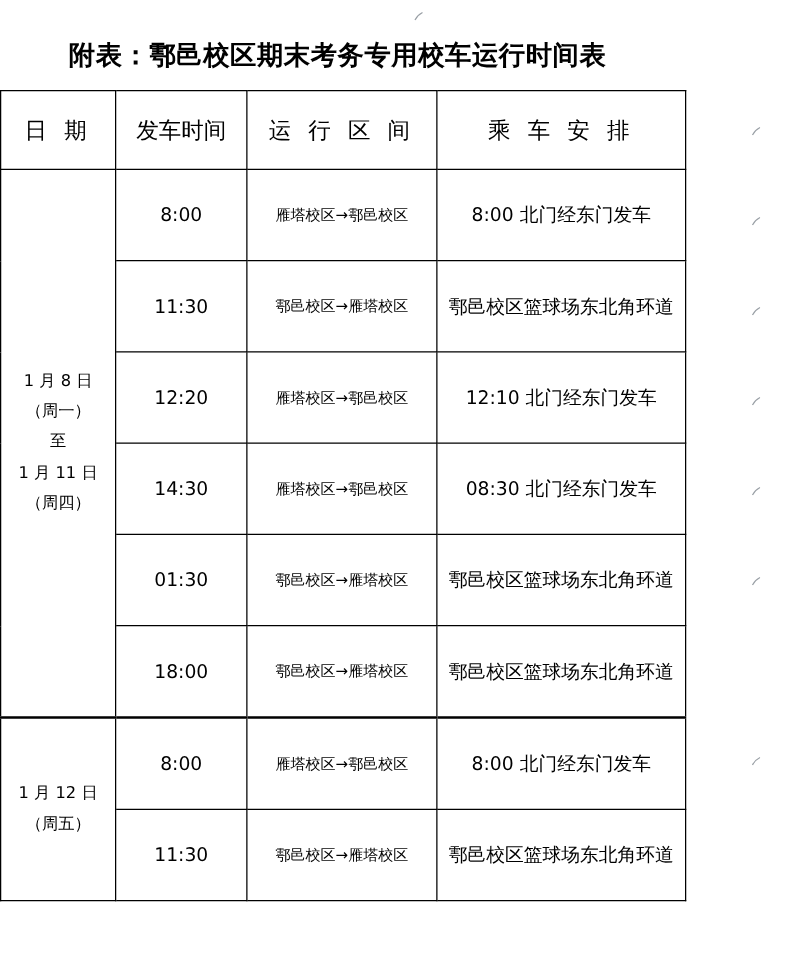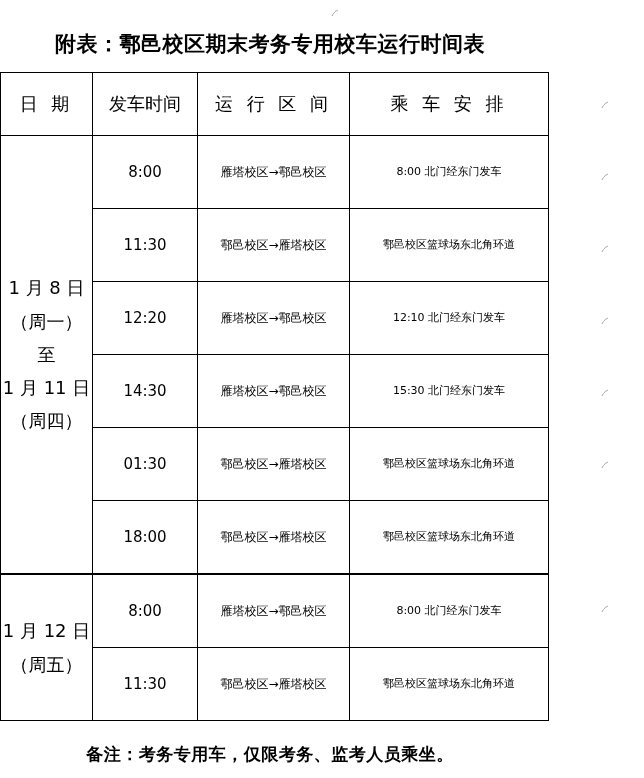--- a/index.html
+++ b/index.html
@@ -55,32 +55,32 @@
   }
   .hdr-spaced {
     letter-spacing: 4px;
   }
   tbody td {
     height: 72px;
     font-size: 14px;
     line-height: 1.5;
   }
   td.date-cell {
-    font-size: 18px;
+    font-size: 13px;
     line-height: 1.85;
     font-weight: normal;
   }
   td.time-cell {
     font-size: 15px;
   }
   td.route-cell {
     font-size: 12px;
   }
   td.board-cell {
-    font-size: 11px;
+    font-size: 15px;
   }
   .thick-top {
     border-top: 2px solid #000000 !important;
   }
   .footnote {
     text-align: center;
     font-size: 17px;
     font-weight: bold;
     padding-top: 22px;
     letter-spacing: 0.5px;
@@ -129,21 +129,21 @@
           <td class="board-cell">鄠邑校区篮球场东北角环道</td>
         </tr>
         <tr>
           <td class="time-cell">12:20</td>
           <td class="route-cell">雁塔校区→鄠邑校区</td>
           <td class="board-cell">12:10 北门经东门发车</td>
         </tr>
         <tr>
           <td class="time-cell">14:30</td>
           <td class="route-cell">雁塔校区→鄠邑校区</td>
-          <td class="board-cell">15:30 北门经东门发车</td>
+          <td class="board-cell">08:30 北门经东门发车</td>
         </tr>
         <tr>
           <td class="time-cell">01:30</td>
           <td class="route-cell">鄠邑校区→雁塔校区</td>
           <td class="board-cell">鄠邑校区篮球场东北角环道</td>
         </tr>
         <tr>
           <td class="time-cell">18:00</td>
           <td class="route-cell">鄠邑校区→雁塔校区</td>
           <td class="board-cell">鄠邑校区篮球场东北角环道</td>
@@ -155,21 +155,20 @@
           <td class="board-cell thick-top">8:00 北门经东门发车</td>
         </tr>
         <tr>
           <td class="time-cell">11:30</td>
           <td class="route-cell">鄠邑校区→雁塔校区</td>
           <td class="board-cell">鄠邑校区篮球场东北角环道</td>
         </tr>
       </tbody>
   </table>
 
-  <div class="footnote">备注：考务专用车，仅限考务、监考人员乘坐。</div>
 
   <div class="mark" style="left:330px; top:8px;">
     <svg width="10" height="10" viewBox="0 0 10 10">
         <path d="M2 8 C4 4, 6 3, 8 2" stroke="#9aa0a6" fill="none" stroke-width="1"></path>
       </svg>
   </div>
   <div class="mark" style="left:600px; top:100px;">
     <svg width="10" height="10" viewBox="0 0 10 10">
         <path d="M2 8 C4 4, 6 3, 8 2" stroke="#9aa0a6" fill="none" stroke-width="1"></path>
       </svg>

